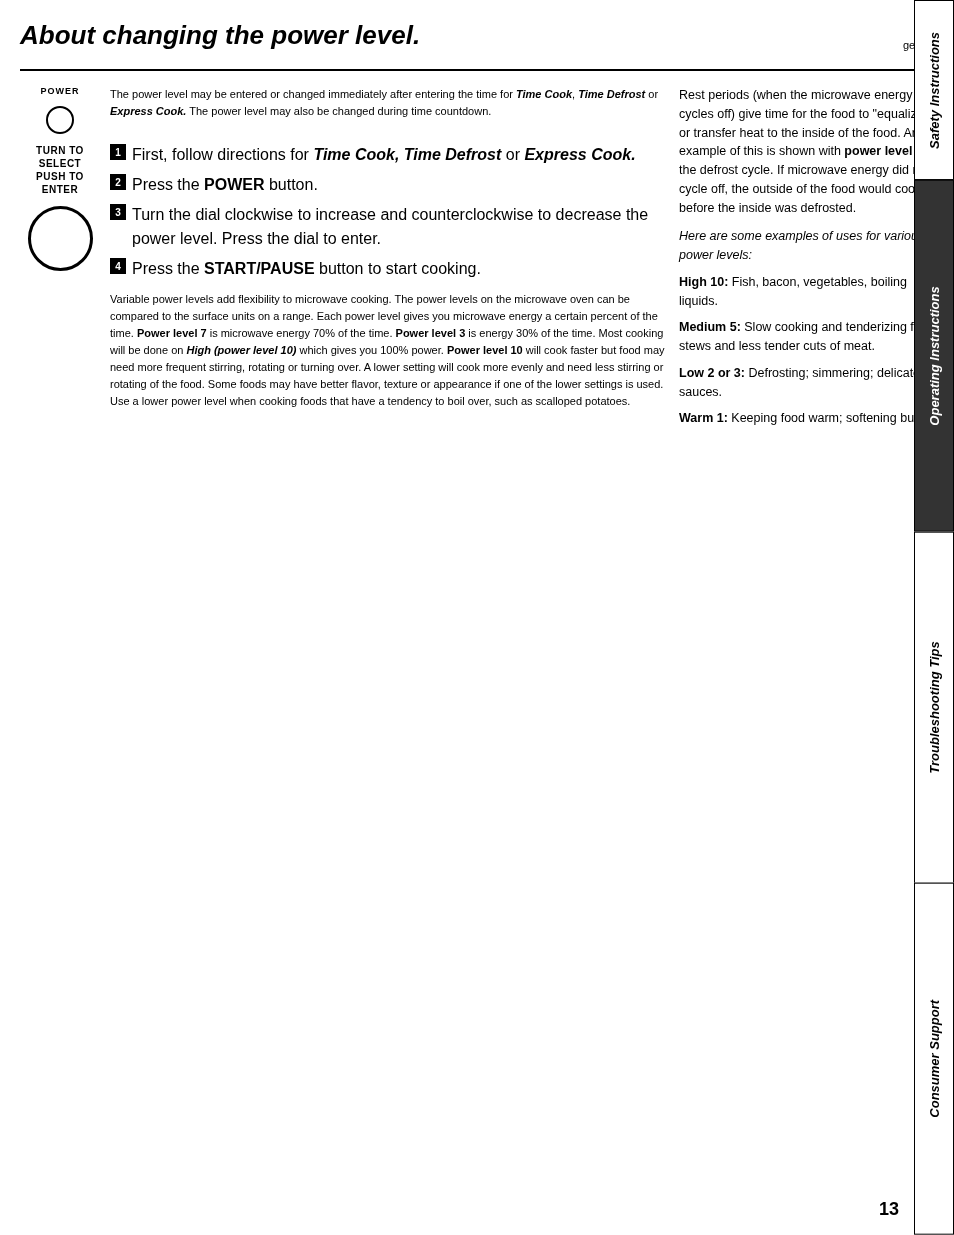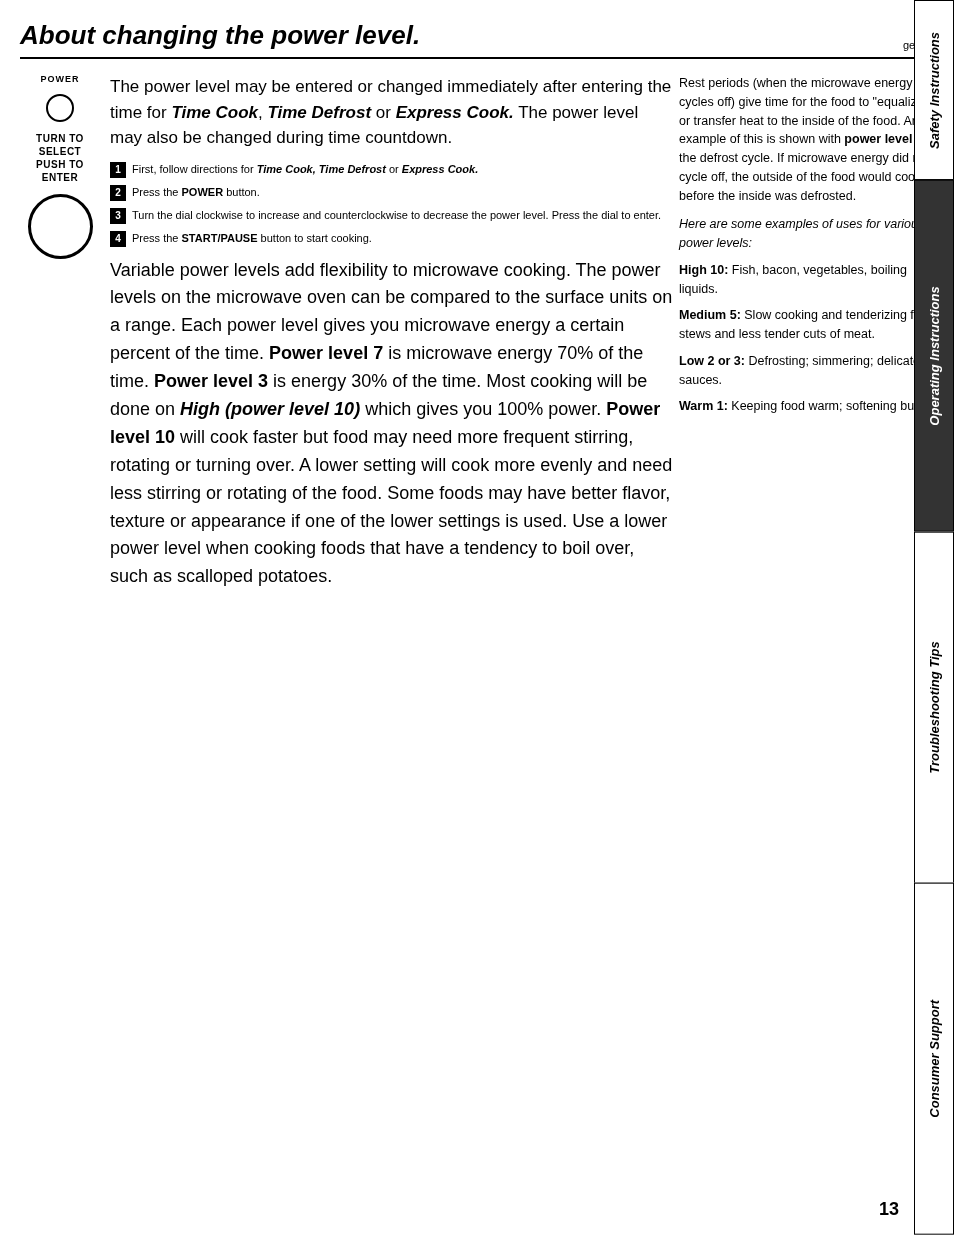--- a/index.html
+++ b/index.html
@@ -27,21 +27,21 @@
       padding: 20px 15px 20px 20px;
       position: relative;
     }
 
     
     .page-title {
       font-size: 26px;
       font-style: italic;
       font-weight: bold;
       border-bottom: 2px solid #000;
-      padding-bottom: 6px;
+      padding-bottom: 18px;
       margin-bottom: 15px;
       display: flex;
       justify-content: space-between;
       align-items: flex-end;
     }
 
     .page-title-ge {
       font-size: 11px;
       font-style: normal;
       font-weight: normal;
@@ -96,23 +96,23 @@
       height: 65px;
       border: 3px solid #000;
       border-radius: 50%;
     }
 
     .instructions-section {
       flex: 1;
     }
 
     .intro-text {
-      font-size: 17px;
+      font-size: 11px;
       line-height: 1.5;
-      margin-bottom: 10px;
+      margin-bottom: 24px;
     }
 
     .step {
       display: flex;
       align-items: flex-start;
       gap: 6px;
       margin-bottom: 6px;
     }
 
     .step-number {
@@ -123,27 +123,27 @@
       display: flex;
       align-items: center;
       justify-content: center;
       font-size: 10px;
       font-weight: bold;
       flex-shrink: 0;
       margin-top: 1px;
     }
 
     .step-text {
+      font-size: 16px;
+      line-height: 1.5;
+      flex: 1;
+    }
+
+    .body-text {
       font-size: 11px;
-      line-height: 1.5;
-      flex: 1;
-    }
-
-    .body-text {
-      font-size: 18px;
       line-height: 1.55;
       margin-top: 10px;
     }
 
     
     .right-column {
       width: 260px;
       flex-shrink: 0;
       font-size: 12.5px;
       line-height: 1.5;

